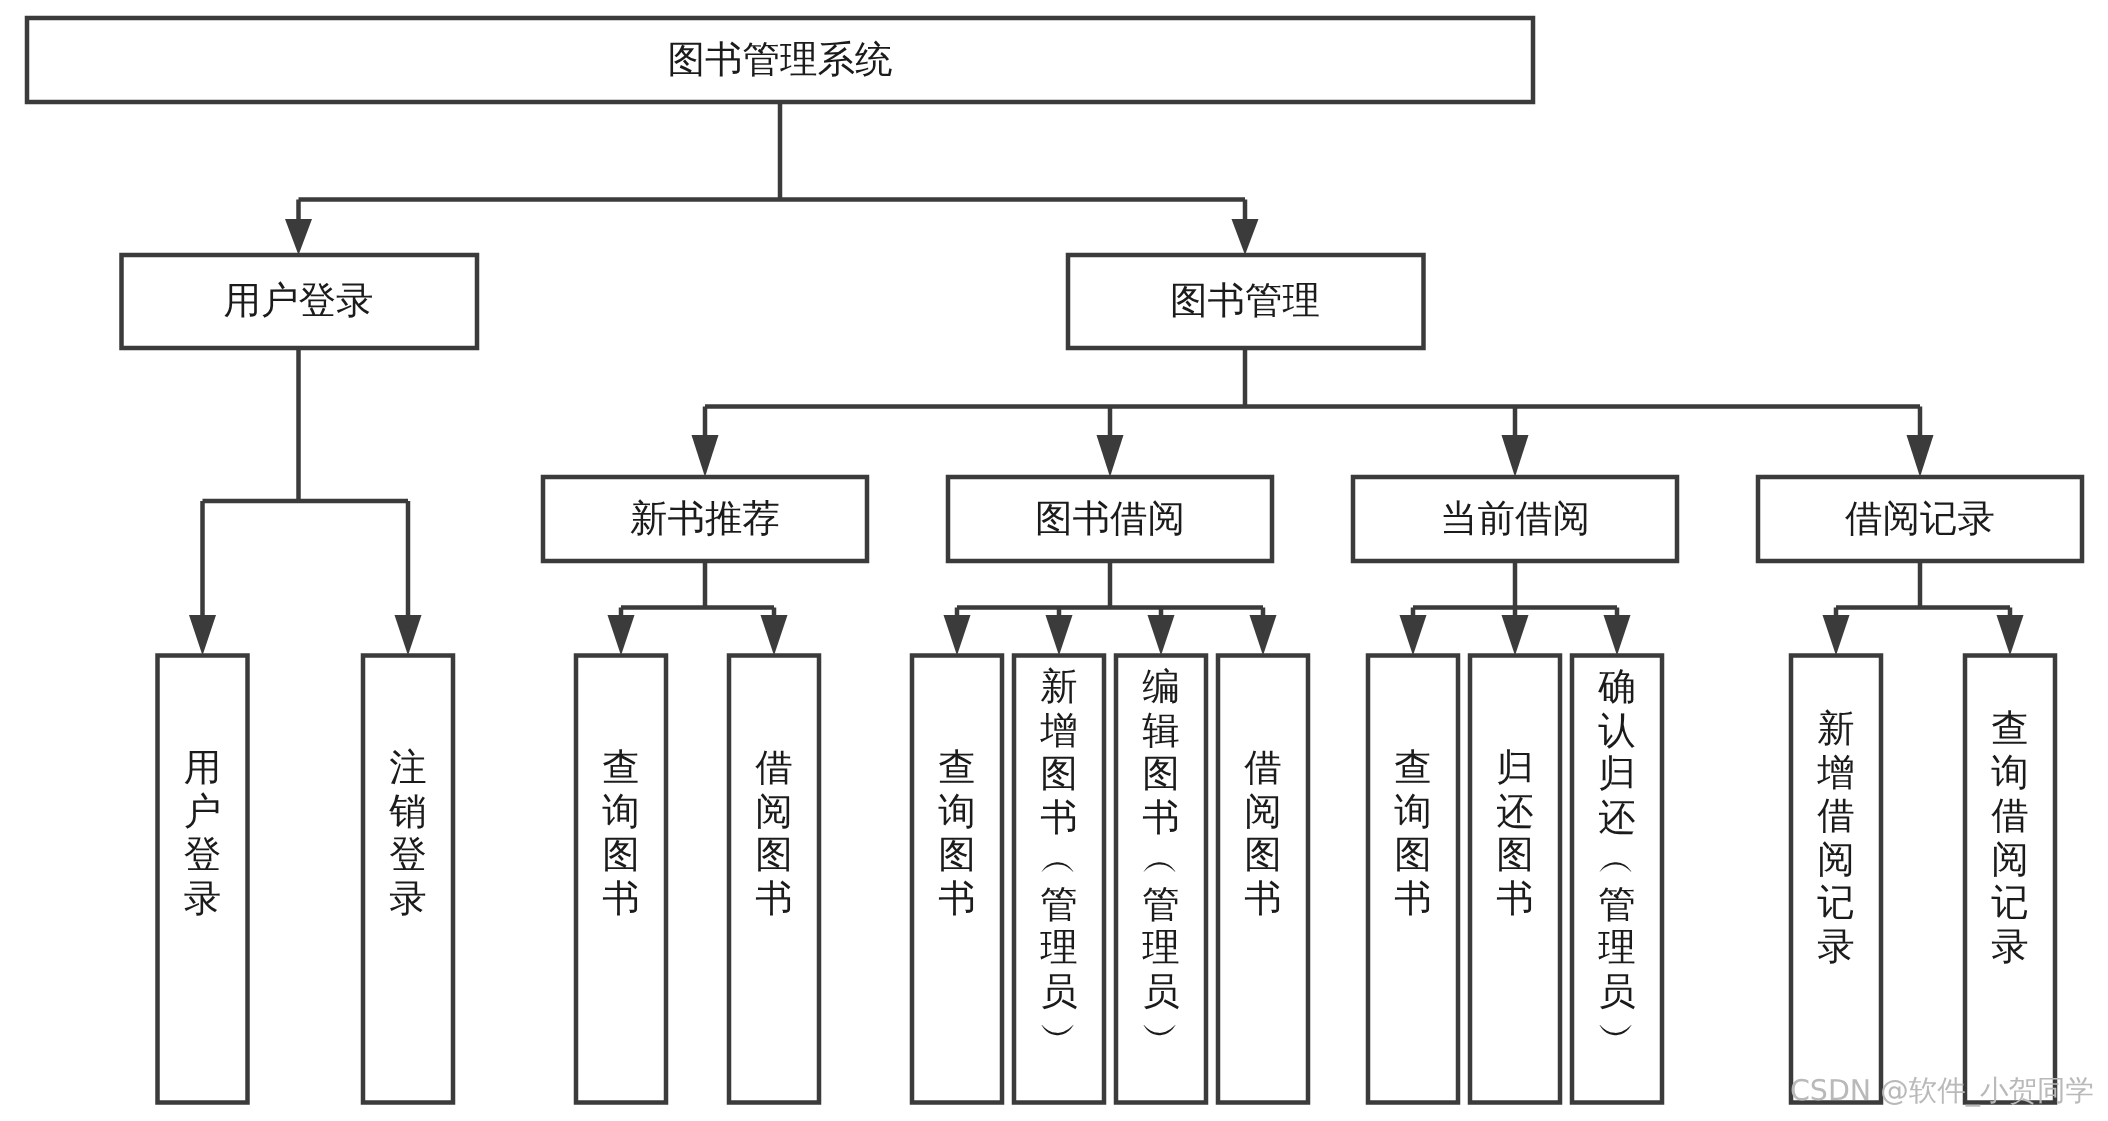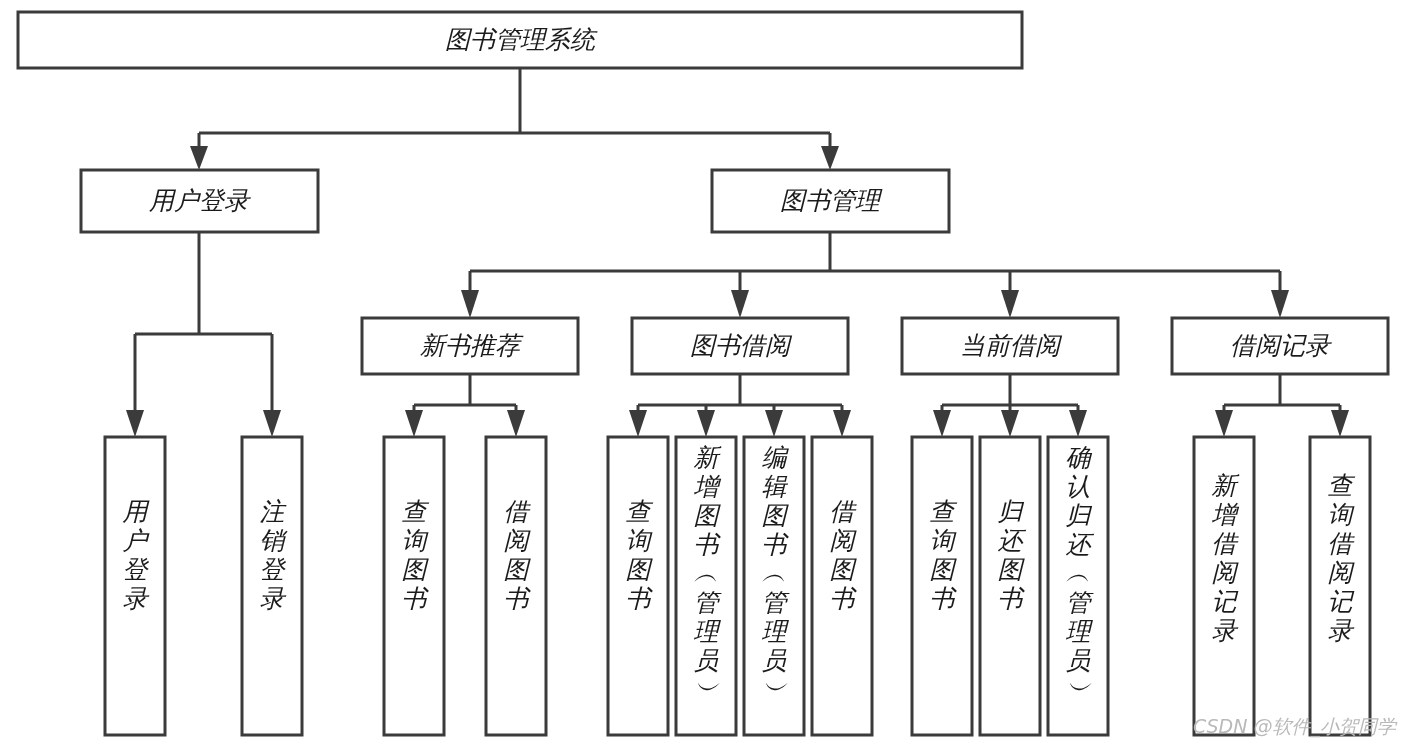--- a/index.html
+++ b/index.html
@@ -14,21 +14,20 @@
     position: relative;
     font-family: "DejaVu Sans", "Liberation Sans", sans-serif;
     overflow: hidden;
   }
   #diagram-root {
     position: absolute;
     left: 0;
     top: 0;
     width: 1405px;
     height: 747px;
-    font-style: italic;
   }
   svg.diagram-canvas {
     display: block;
     width: 1405px;
     height: 747px;
   }
   .node-box {
     fill: #ffffff;
     stroke: #3b3b3b;
     stroke-width: 3;

